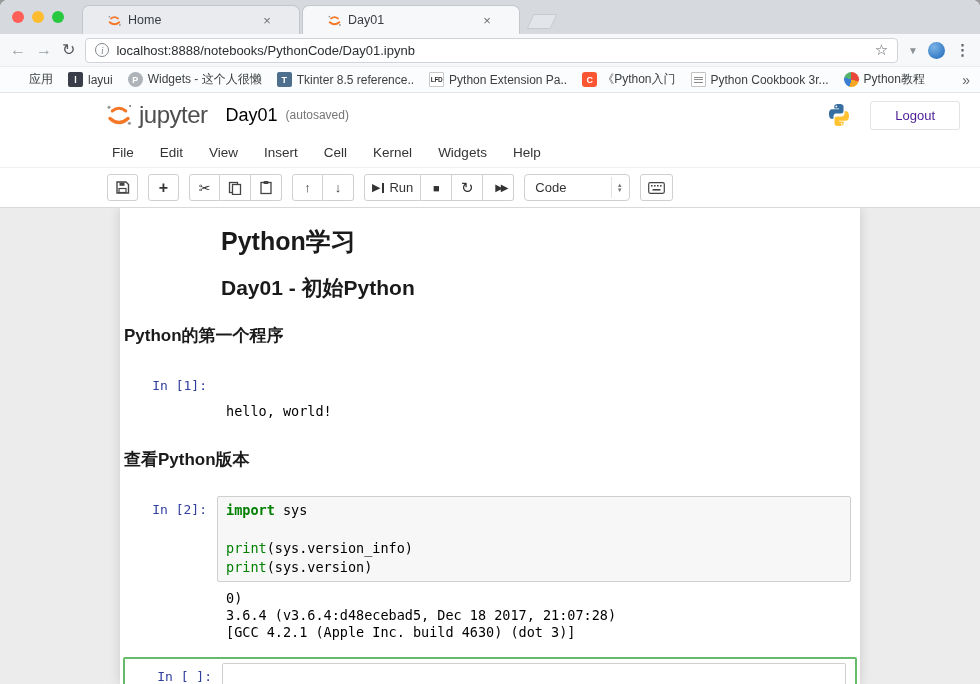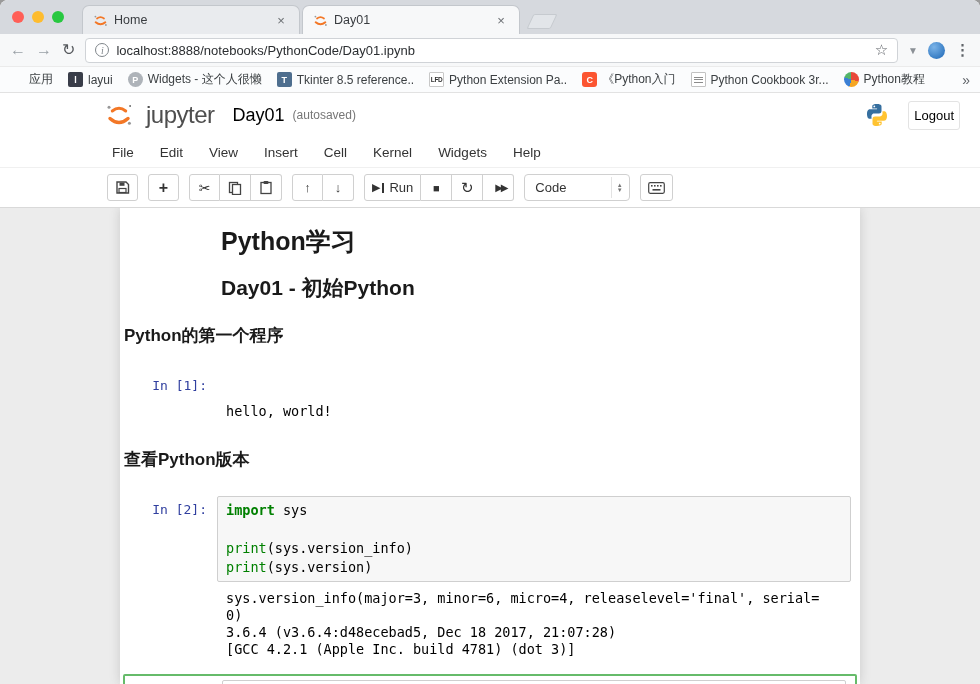--- a/index.html
+++ b/index.html
@@ -6,21 +6,21 @@
   html,body { width:980px; height:684px; overflow:hidden; }
   body { font-family:"Liberation Sans", sans-serif; background:#9a9a9a; }
   .window { width:980px; height:684px; display:flex; flex-direction:column; background:#fff; border-radius:8px 8px 0 0; overflow:hidden; }
 
   
   .tabstrip { height:34px; background:#d6d9de; flex:none; display:flex; align-items:flex-end; position:relative; }
   .traffic { position:absolute; left:12px; top:0; height:34px; display:flex; align-items:center; gap:8px; }
   .dot { width:12px; height:12px; border-radius:50%; }
   .dot.red{ background:#ff5f57; } .dot.yellow{ background:#febc2e; } .dot.green{ background:#28c840; }
   .tabs { display:flex; align-items:flex-end; margin-left:82px; }
-  .tab { width:218px; height:29px; display:flex; align-items:center; padding:0 10px; border-radius:7px 7px 0 0; font-size:12.5px; color:#393c40; border:1px solid #c3c7cc; border-bottom:none; }
+  .tab { width:218px; height:29px; display:flex; align-items:center; padding:0 24px; border-radius:7px 7px 0 0; font-size:12.5px; color:#393c40; border:1px solid #c3c7cc; border-bottom:none; }
   .tab.inactive { background:#e9ebee; margin-right:2px; }
   .tab.active { background:#f7f8f9; }
   .fav { width:15px; height:15px; margin-right:6px; flex:none; }
   .t-title { flex:1; white-space:nowrap; overflow:hidden; }
   .t-close { width:16px; height:16px; border-radius:50%; display:flex; align-items:center; justify-content:center; color:#6b6f73; font-size:13px; flex:none; }
   .newtab { width:24px; height:15px; background:#e2e5e9; margin:0 0 5px 10px; transform:skewX(-25deg); border-radius:2px; border:1px solid #c6cacf; }
 
   
   .addr-row { height:33px; background:#f7f8f9; flex:none; display:flex; align-items:center; padding:0 10px; gap:10px; border-bottom:1px solid #ebebeb; }
   .navbtn { font-size:16px; color:#9aa0a6; line-height:1; }
@@ -44,26 +44,26 @@
   .ico.tk { background:#4e6e8e; color:#fff; }
   .ico.lfd { background:#fff; border:1px solid #c8c8c8; color:#333; font-size:6.5px; letter-spacing:-0.3px; border-radius:1px; }
   .ico.csdn { background:#fc5531; color:#fff; border-radius:3px; }
   .ico.book { background:#fff; border:1px solid #c2c2c2; border-radius:1px; position:relative; }
   .ico.book i { display:block; width:9px; height:1px; background:#8b8b8b; margin:1.5px 0; }
   .ico.feather { background:conic-gradient(#e8483a 0 30%, #f5a623 30% 55%, #3b7fd4 55% 80%, #53b56b 80%); border-radius:50%; }
   .bm-overflow { margin-left:auto; color:#5f6368; font-size:14px; }
 
   
   .jp-header { height:44px; background:#fff; flex:none; display:flex; align-items:center; padding:0 20px 0 104px; }
-  .jp-logo { display:flex; align-items:center; gap:12px;text-align:center; }
+  .jp-logo { display:flex; align-items:center; gap:5px;text-align:center; }
   .jp-word { font-size:24px; color:#4e4e4e; letter-spacing:-0.5px; }
   .nb-title { margin-left:18px; font-size:18px; color:#000; }
   .autosave { margin-left:8px; font-size:12px; color:#767676; }
   .hdr-right { margin-left:auto; display:flex; align-items:center; gap:18px; }
-  .logout { border:1px solid #e3e3e3; background:#fff; border-radius:3px; padding:6px 5px; font-size:13px; color:#000000; }
+  .logout { border:1px solid #e3e3e3; background:#fff; border-radius:3px; padding:6px 24px; font-size:13px; color:#4c1d95; }
 
   
   .jp-menubar { height:31px; background:#fff; flex:none; display:flex; align-items:center; padding:0 112px; font-size:13.5px; color:#333; border-bottom:1px solid #f0f0f0; }
   .mitem { padding:4px 13px; }
   .mitem:first-child { padding-left:0; }
   .mright { margin-left:auto; display:flex; align-items:center; gap:10px; }
   .trusted { border:1px solid #cfcfcf; border-radius:2px; background:#fff; padding:2px 9px; font-size:12px; color:#333; }
   .modebox { display:flex; align-items:center; gap:8px; }
   .vsep { width:1px; height:14px; background:#cfcfcf; }
   .kernel { font-size:13.5px; color:#333; }
@@ -362,24 +362,23 @@
             <div class="code-line"></div>
             <div class="code-line"><span class="cm-builtin">print</span><span>(sys.version_info)</span></div>
             <div class="code-line"><span class="cm-builtin">print</span><span>(sys.version)</span></div>
           </div>
         </div>
       </div>
 
       <div class="cell outrow">
         <div class="cprompt"></div>
         <div class="cbody">
-          <div class="out-line">sys.version_info(major=3, minor=6, micro=4, releaselevel='final', serial=</div>
           <div class="out-line">0)</div>
           <div class="out-line">3.6.4 (v3.6.4:d48ecebad5, Dec 18 2017, 21:07:28)</div>
-          <div class="out-line">[GCC 4.2.1 (Apple Inc. build 4781) (dot 3)]</div>
+          <div class="out-line">[GCC 4.2.1 (Apple Inc. build 4630) (dot 3)]</div>
         </div>
       </div>
 
       <div class="cell selectedcell">
         <div class="cprompt">In [ ]:</div>
         <div class="cbody">
           <div class="input-box editing">
             <div class="code-line"></div>
           </div>
         </div>

